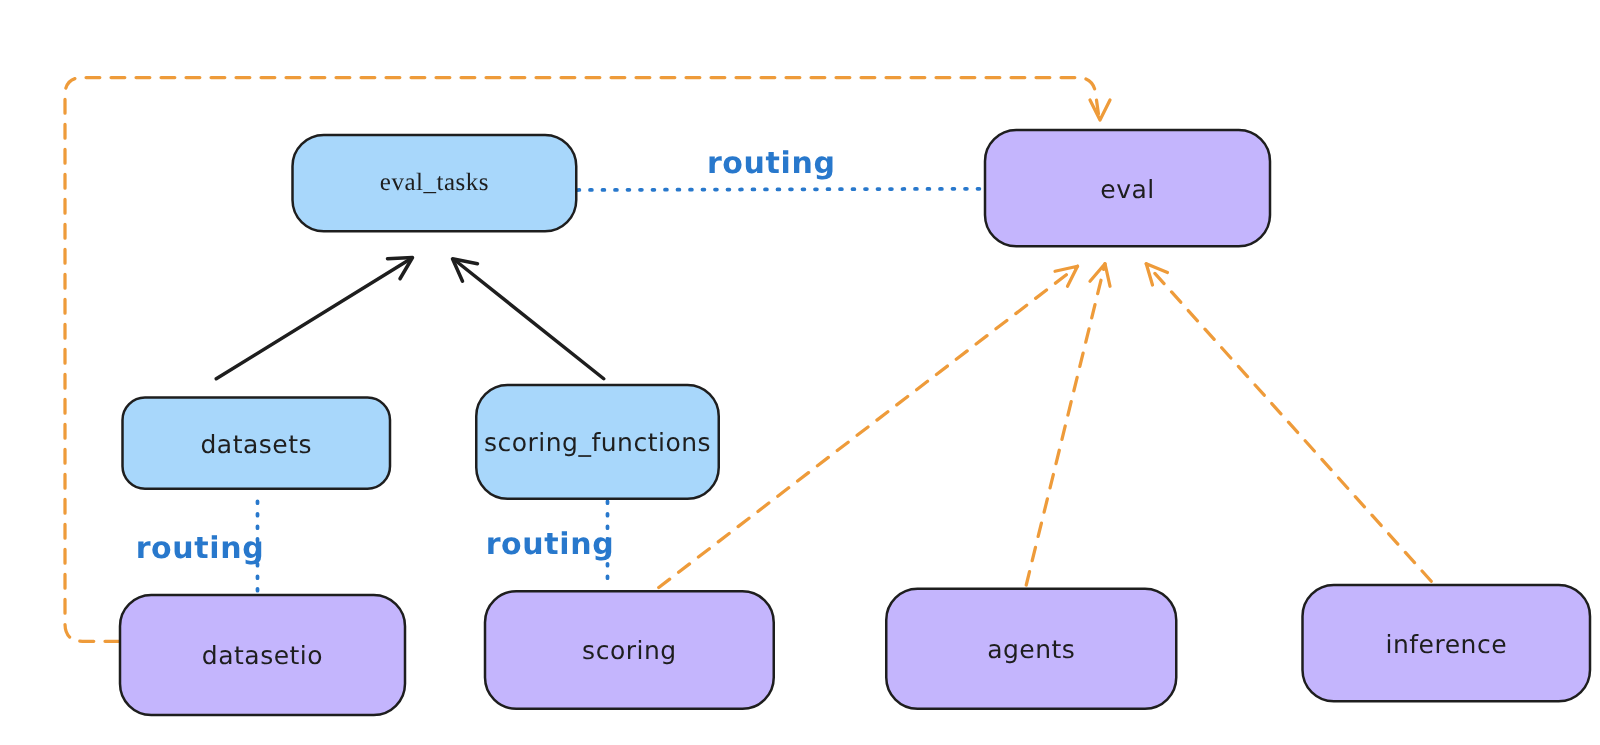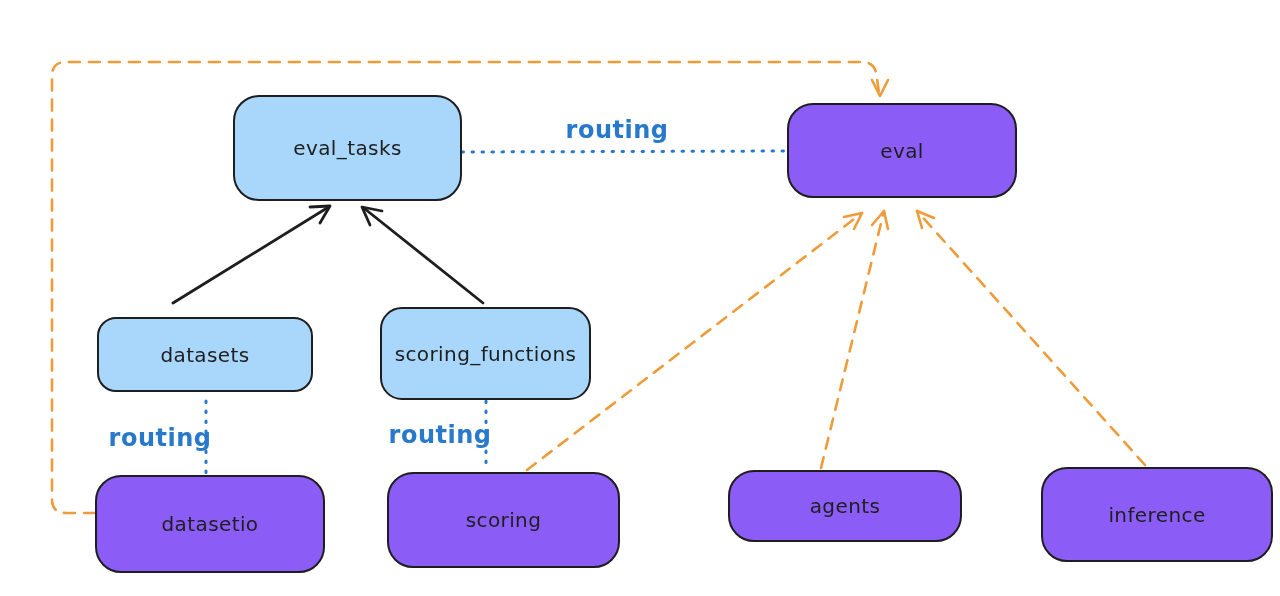--- a/index.html
+++ b/index.html
@@ -14,38 +14,38 @@
   .node{
     position:absolute;
     box-sizing:border-box;
     border:2.6px solid #1e1e1e;
     border-radius:26px;
     display:flex;align-items:center;justify-content:center;
     font-size:20px;color:#1e1e1e;
     letter-spacing:0.4px;
   }
   .node-blue{background:#a8d7fb;}
-  .node-green{background:#8b5cf6;}
+  .node-green{background:#c4b5fd;}
   .edge-label{
     position:absolute;
     transform:translate(-50%,-50%);
     color:#2878cc;
     font-size:24px;
     font-weight:600;
     letter-spacing:0.5px;
     white-space:nowrap;
   }
   
-  #n-eval-tasks{left:233px;top:95px;width:229px;height:106px;}
+  #n-eval-tasks{left:233px;top:107px;width:229px;height:79px;font-family:Liberation Serif, serif;}
   #n-eval{left:787px;top:103px;width:230px;height:95px;}
   #n-datasets{left:97px;top:317px;width:216px;height:75px;border-radius:19px;}
-  #n-scoring-functions{left:380px;top:307px;width:211px;height:93px;border-radius:22px;}
+  #n-scoring-functions{left:380px;top:307px;width:196px;height:93px;}
   #n-datasetio{left:95px;top:475px;width:230px;height:98px;}
   #n-scoring{left:387px;top:472px;width:233px;height:96px;}
-  #n-agents{left:728px;top:470px;width:234px;height:72px;}
+  #n-agents{left:708px;top:470px;width:234px;height:98px;}
   #n-inference{left:1023px;top:467px;width:232px;height:95px;margin-left:18px;}
   #lbl-routing-top{left:617px;top:130px;}
   #lbl-routing-datasetio{left:160px;top:438px;}
   #lbl-routing-scoring{left:440px;top:435px;}
 </style>
 </head>
 <body>
 
 <div class="stage">
 

